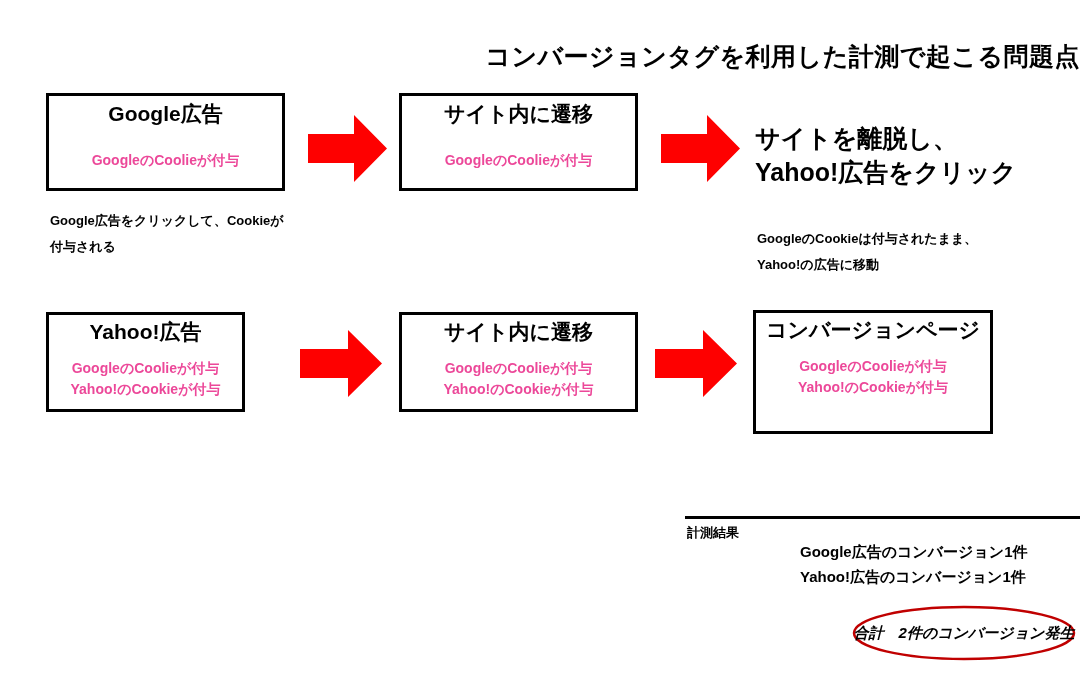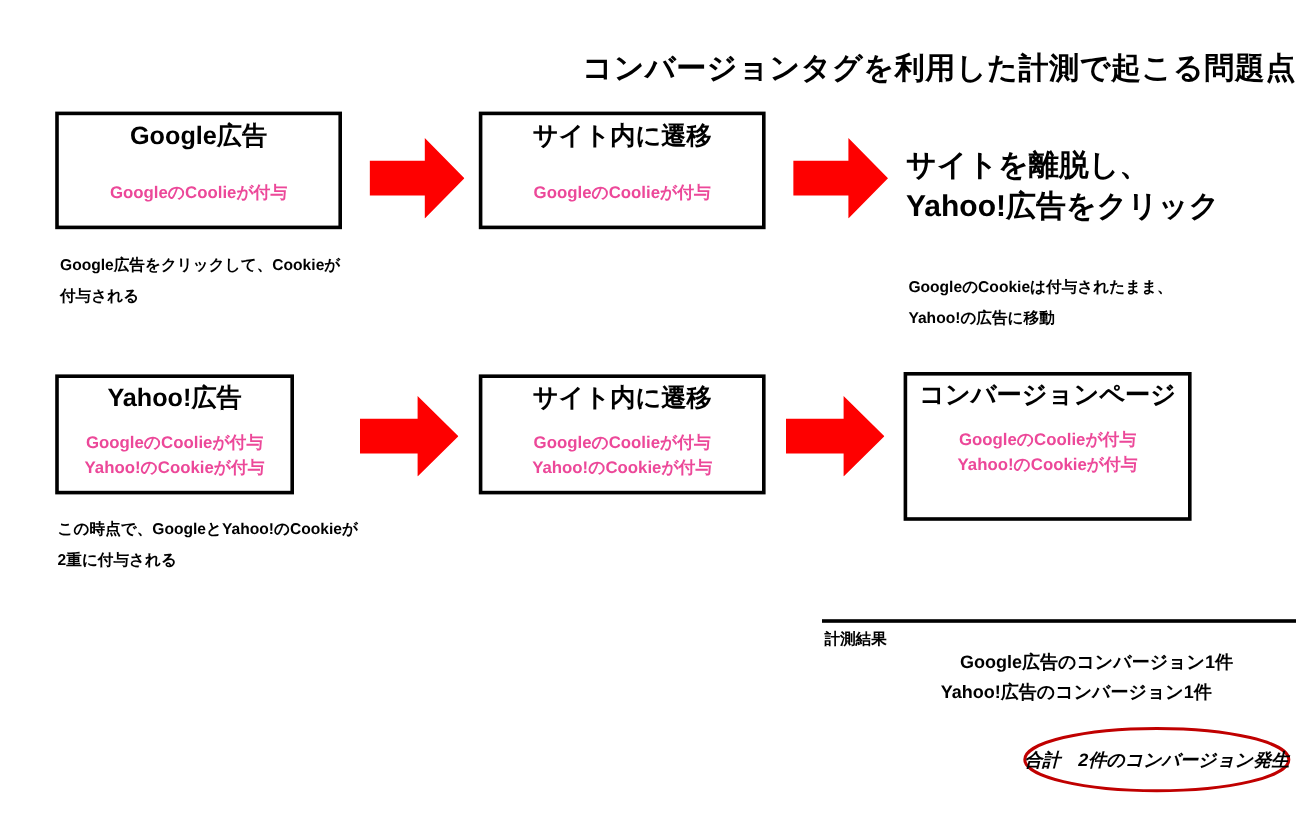--- a/index.html
+++ b/index.html
@@ -186,24 +186,20 @@
   </div>
 
   <div class="flow-box box-r2" style="left:46px; top:312px; width:199px; height:100px;">
     <div class="box-title">Yahoo!広告</div>
     <div class="box-lines">
       <div class="box-line">GoogleのCoolieが付与</div>
       <div class="box-line">Yahoo!のCookieが付与</div>
     </div>
   </div>
 
-  <div class="caption" style="left:48px; top:428px;">
-    <div>この時点で、GoogleとYahoo!のCookieが</div>
-    <div>2重に付与される</div>
-  </div>
 
   <div class="arrow" style="left:300px; top:330px;">
     <svg width="82" height="67" viewBox="0 0 82 67" aria-hidden="true">
       <polygon points="0,19 48,19 48,0 82,33.5 48,67 48,48 0,48" fill="#fe0000"></polygon>
     </svg>
   </div>
 
   <div class="flow-box box-r2" style="left:399px; top:312px; width:239px; height:100px;">
     <div class="box-title">サイト内に遷移</div>
     <div class="box-lines">
@@ -226,21 +222,21 @@
     </div>
   </div>
 
 
   <div class="result-rule" style="left:685px; top:516px; width:395px; height:3px;"></div>
 
   <div class="result-label" style="left:687px; top:524px;">計測結果</div>
 
   <div class="result-line" style="left:800px; top:543px;">Google広告のコンバージョン1件</div>
 
-  <div class="result-line" style="left:784px; top:568px;">Yahoo!広告のコンバージョン1件</div>
+  <div class="result-line" style="left:800px; top:568px;">Yahoo!広告のコンバージョン1件</div>
 
   <div class="total-wrap" style="left:852px; top:605px; width:224px; height:56px;">
     <svg class="total-ellipse" width="224" height="56" viewBox="0 0 224 56" aria-hidden="true">
       <ellipse cx="112" cy="28" rx="110" ry="26" fill="none" stroke="#c00000" stroke-width="2.5"></ellipse>
     </svg>
     <div class="total-text">合計　2件のコンバージョン発生</div>
   </div>
 
 </div>
 

